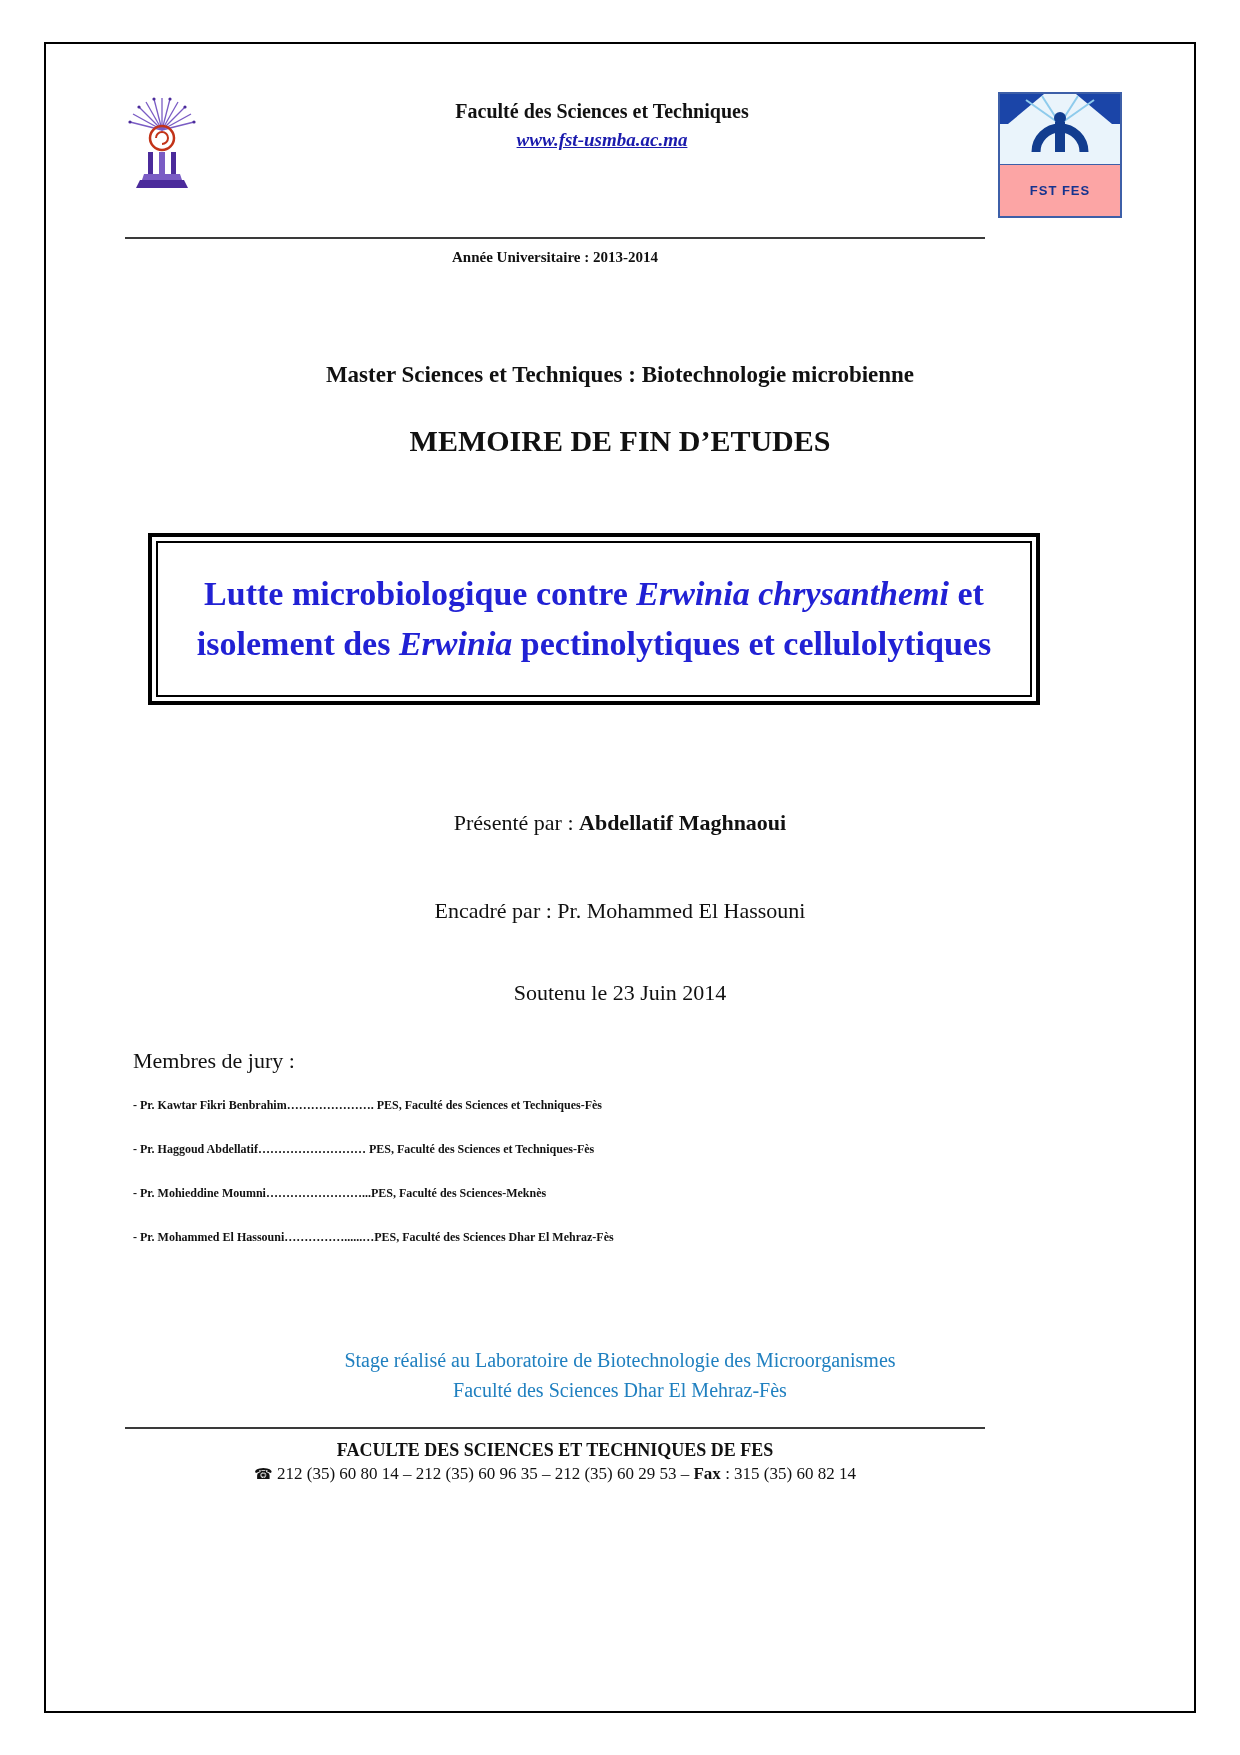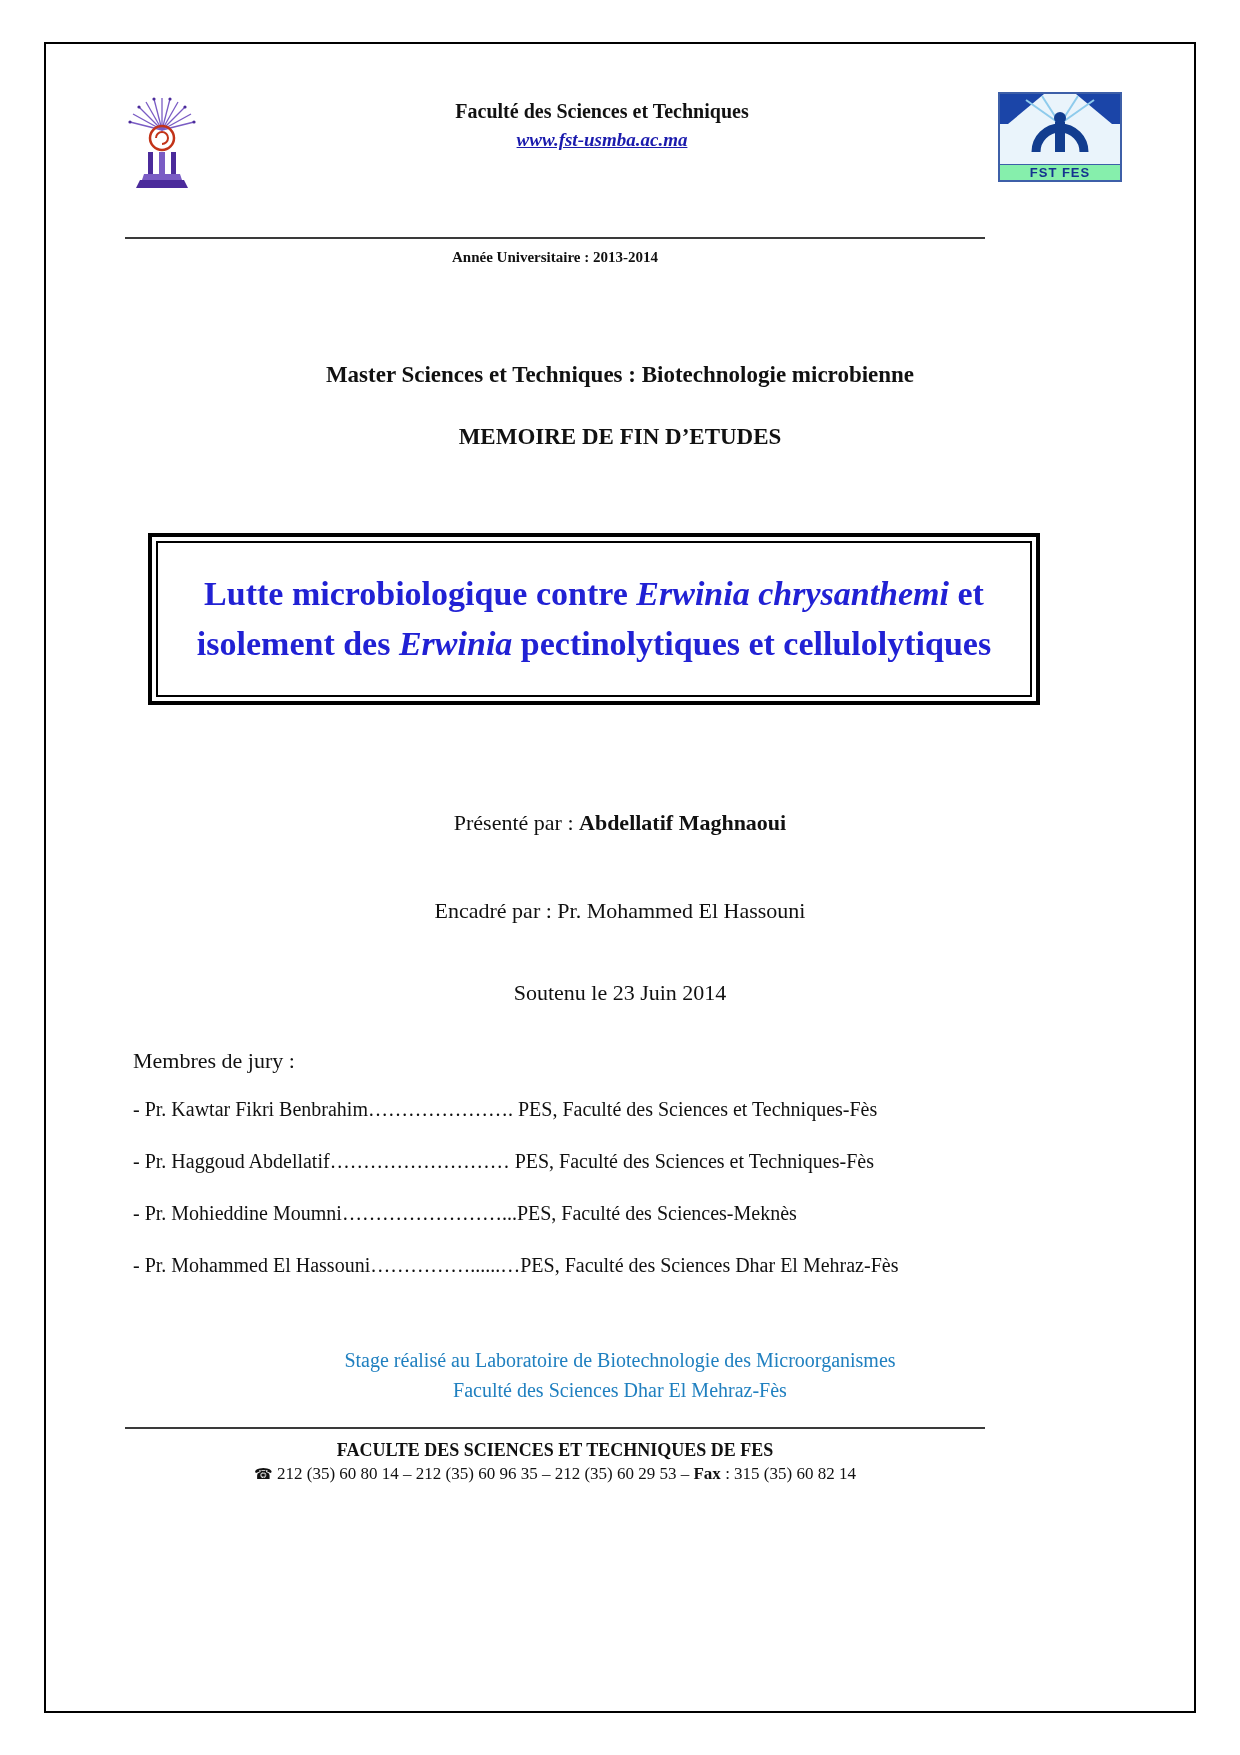--- a/index.html
+++ b/index.html
@@ -28,43 +28,43 @@
   .website {
     display: inline-block; margin-top: 5px;
     font-weight: bold; font-style: italic; font-size: 19px;
     color: var(--link-blue, #1a1aad); text-decoration: underline;
   }
   .logo-right {
     width: 124px; flex: 0 0 auto; margin-top: 4px;
     border: 2px solid #3d5fa8; background: #eaf4fb;
   }
   .logo-right .caption {
-    background: #86efac; border-top: 1px solid #3d5fa8;
+    background: #fca5a5; border-top: 1px solid #3d5fa8;
     text-align: center; font-family: "Liberation Sans", sans-serif;
     font-weight: bold; font-size: 13px; color: #15338f;
-    letter-spacing: 1px; padding: 0 0;
+    letter-spacing: 1px; padding: 18px 0;
   }
   
   .rule {
     position: absolute; left: 125px; width: 860px; height: 0;
     border-top: 2px solid #3a3a3a;
   }
   .rule-top { top: 237px; }
   .rule-bottom { top: 1427px; }
   .year {
     position: absolute; top: 249px; left: 125px; width: 860px;
     text-align: center; font-weight: bold; font-size: 15px;
   }
   .master {
     position: absolute; top: 362px; left: 0; width: 1240px;
     text-align: center; font-weight: bold; font-size: 23px;
   }
   .memoire {
     position: absolute; top: 424px; left: 0; width: 1240px;
-    text-align: center; font-weight: bold; font-size: 23px;
+    text-align: center; font-weight: bold; font-size: 30px;
   }
   
   .title-box {
     position: absolute; top: 533px; left: 148px; width: 892px;
     border: 4px solid #000; padding: 4px; background: #fff;
   }
   .title-box-inner {
     border: 2px solid #000;
     padding: 26px 28px;
     text-align: center;
@@ -76,21 +76,21 @@
   .thesis-title .it { font-style: italic; }
   
   .center-line { position: absolute; left: 0; width: 1240px; text-align: center; font-size: 22px; }
   .presente { top: 810px; }
   .presente b { font-weight: bold; }
   .encadre { top: 898px; }
   .soutenu { top: 980px; }
   
   .jury-label { position: absolute; top: 1048px; left: 133px; font-size: 22px; text-align: right; }
   .jury-list { position: absolute; top: 1098px; left: 133px; width: 980px; }
-  .jury-list p { font-size: 20px; margin: 0 0 29px 0; white-space: nowrap; }
+  .jury-list p { font-size: 12px; margin: 0 0 29px 0; white-space: nowrap; font-weight: bold; }
   
   .stage {
     position: absolute; top: 1345px; left: 0; width: 1240px;
     text-align: center; color: var(--stage-blue, #2080c0);
     font-size: 20px; line-height: 30px;
   }
   
   .footer {
     position: absolute; top: 1438px; left: 125px; width: 860px;
     text-align: center;

